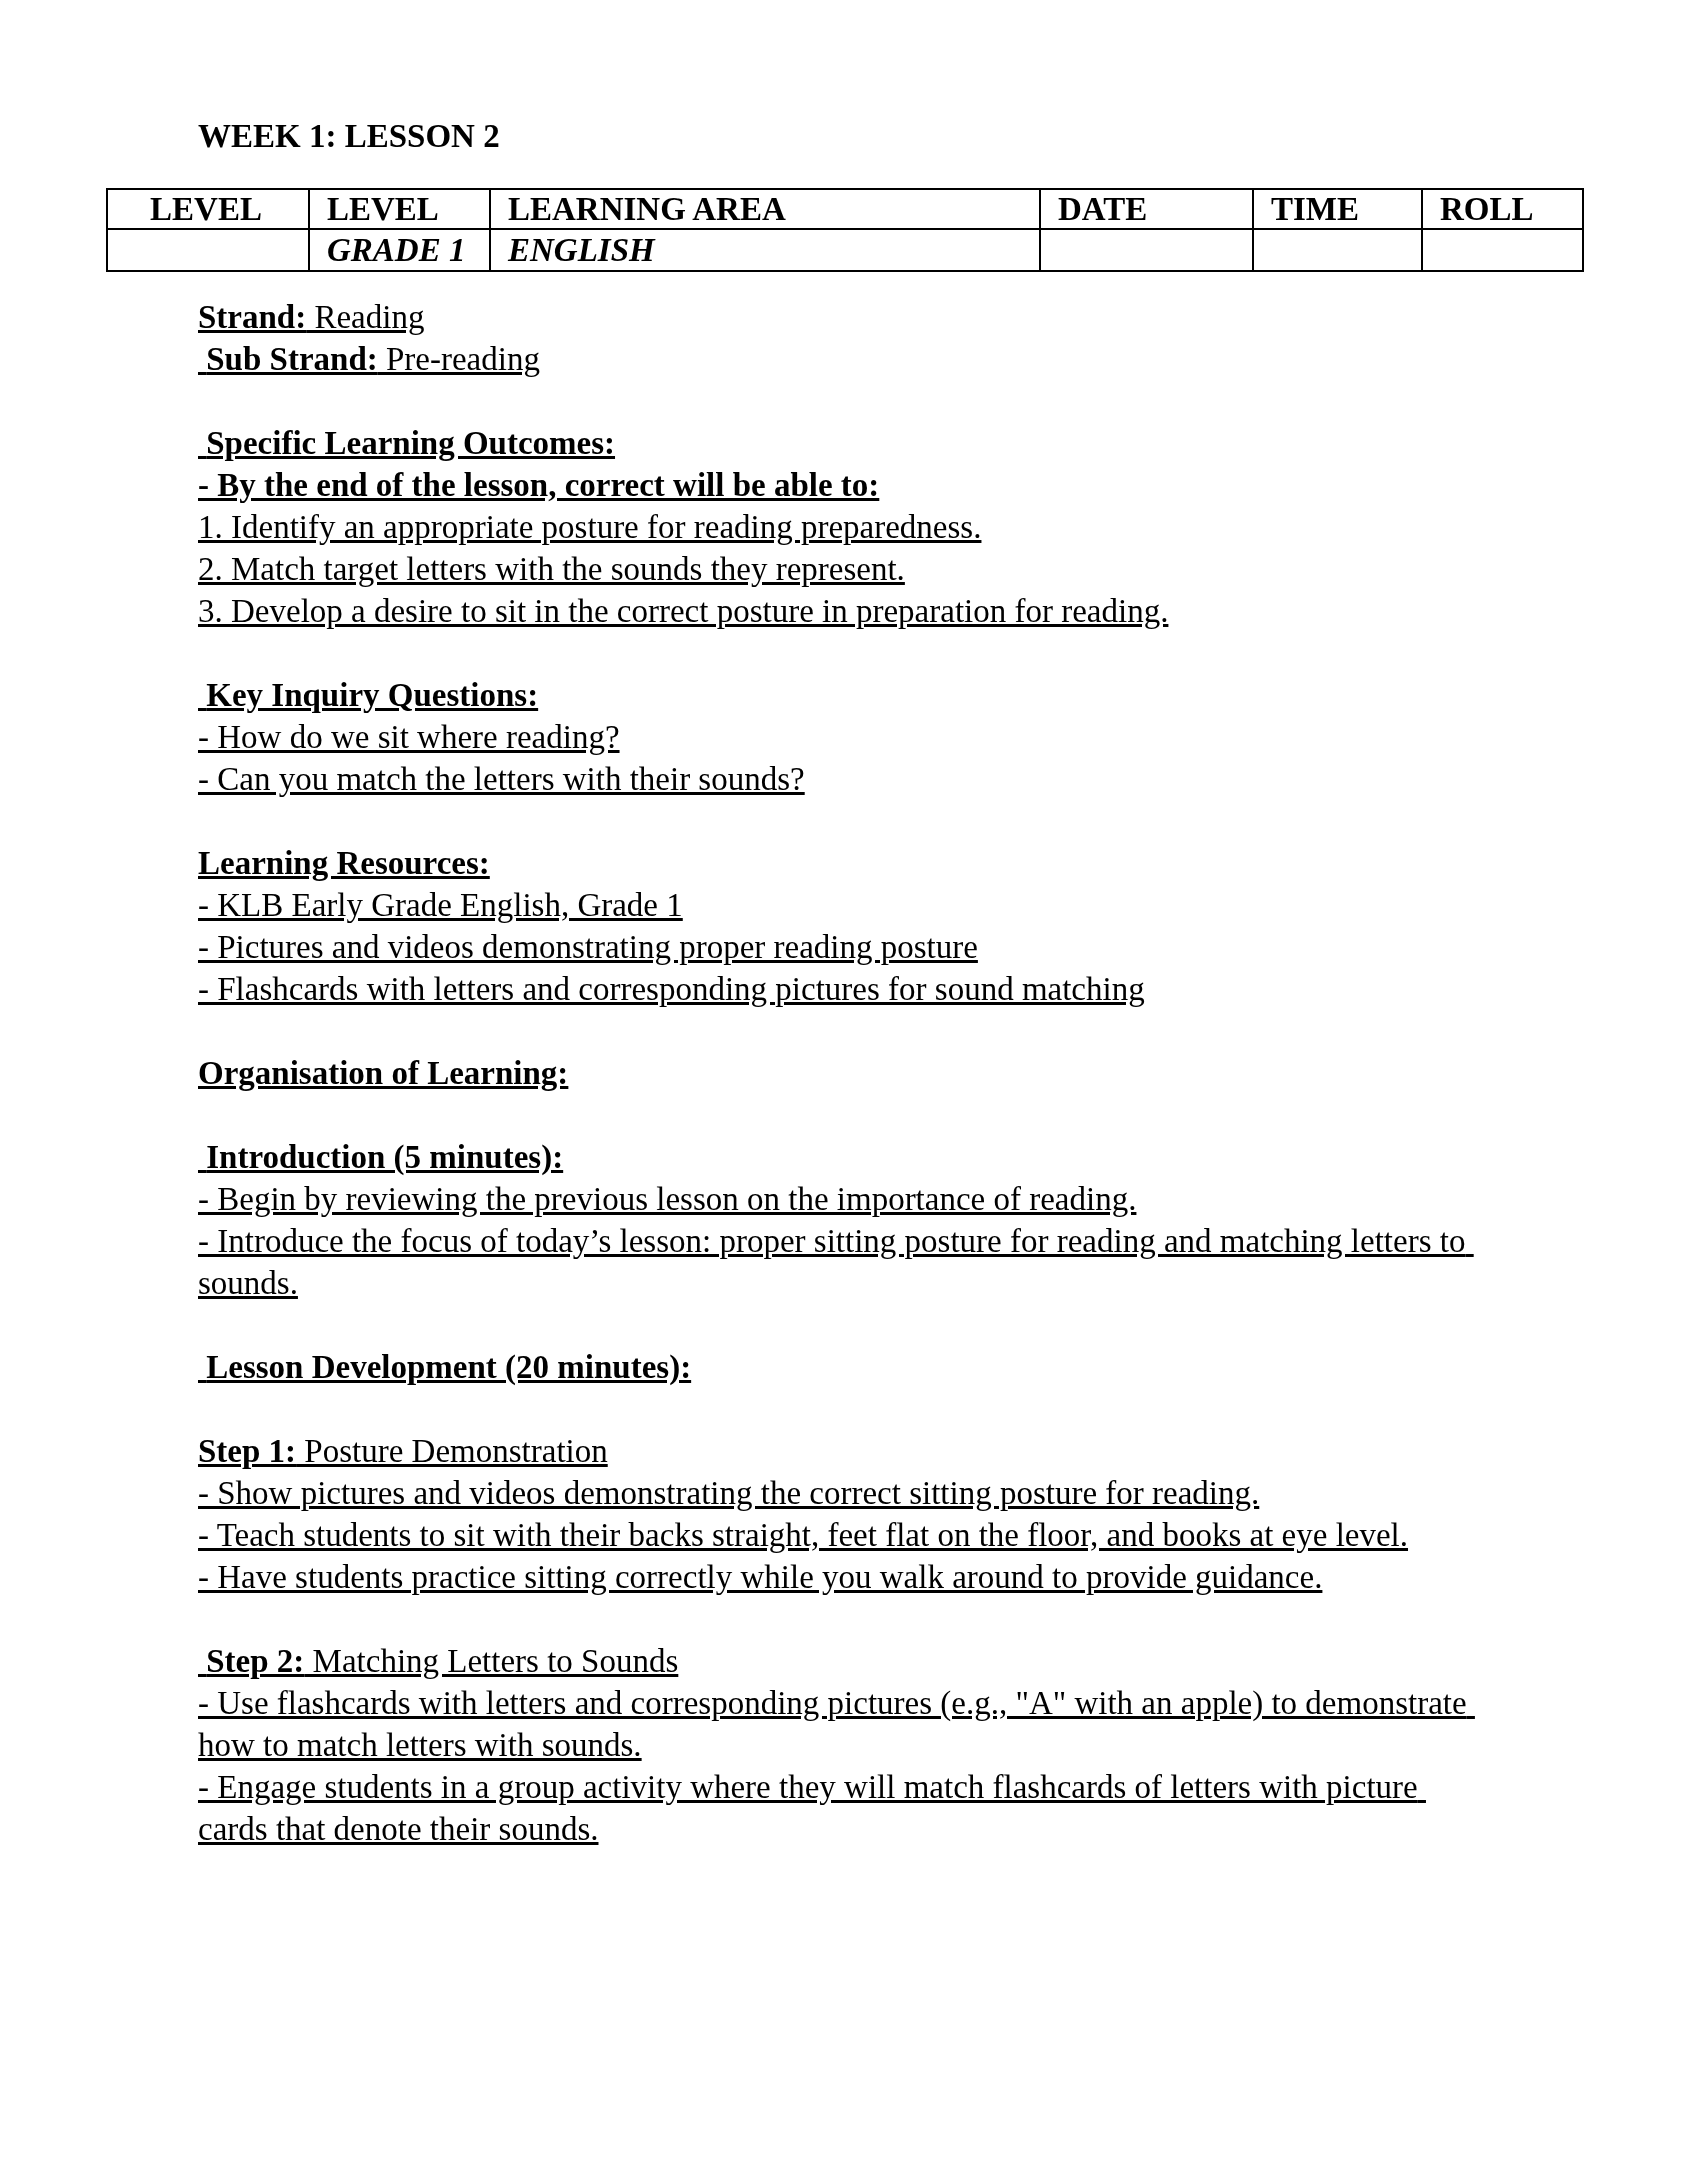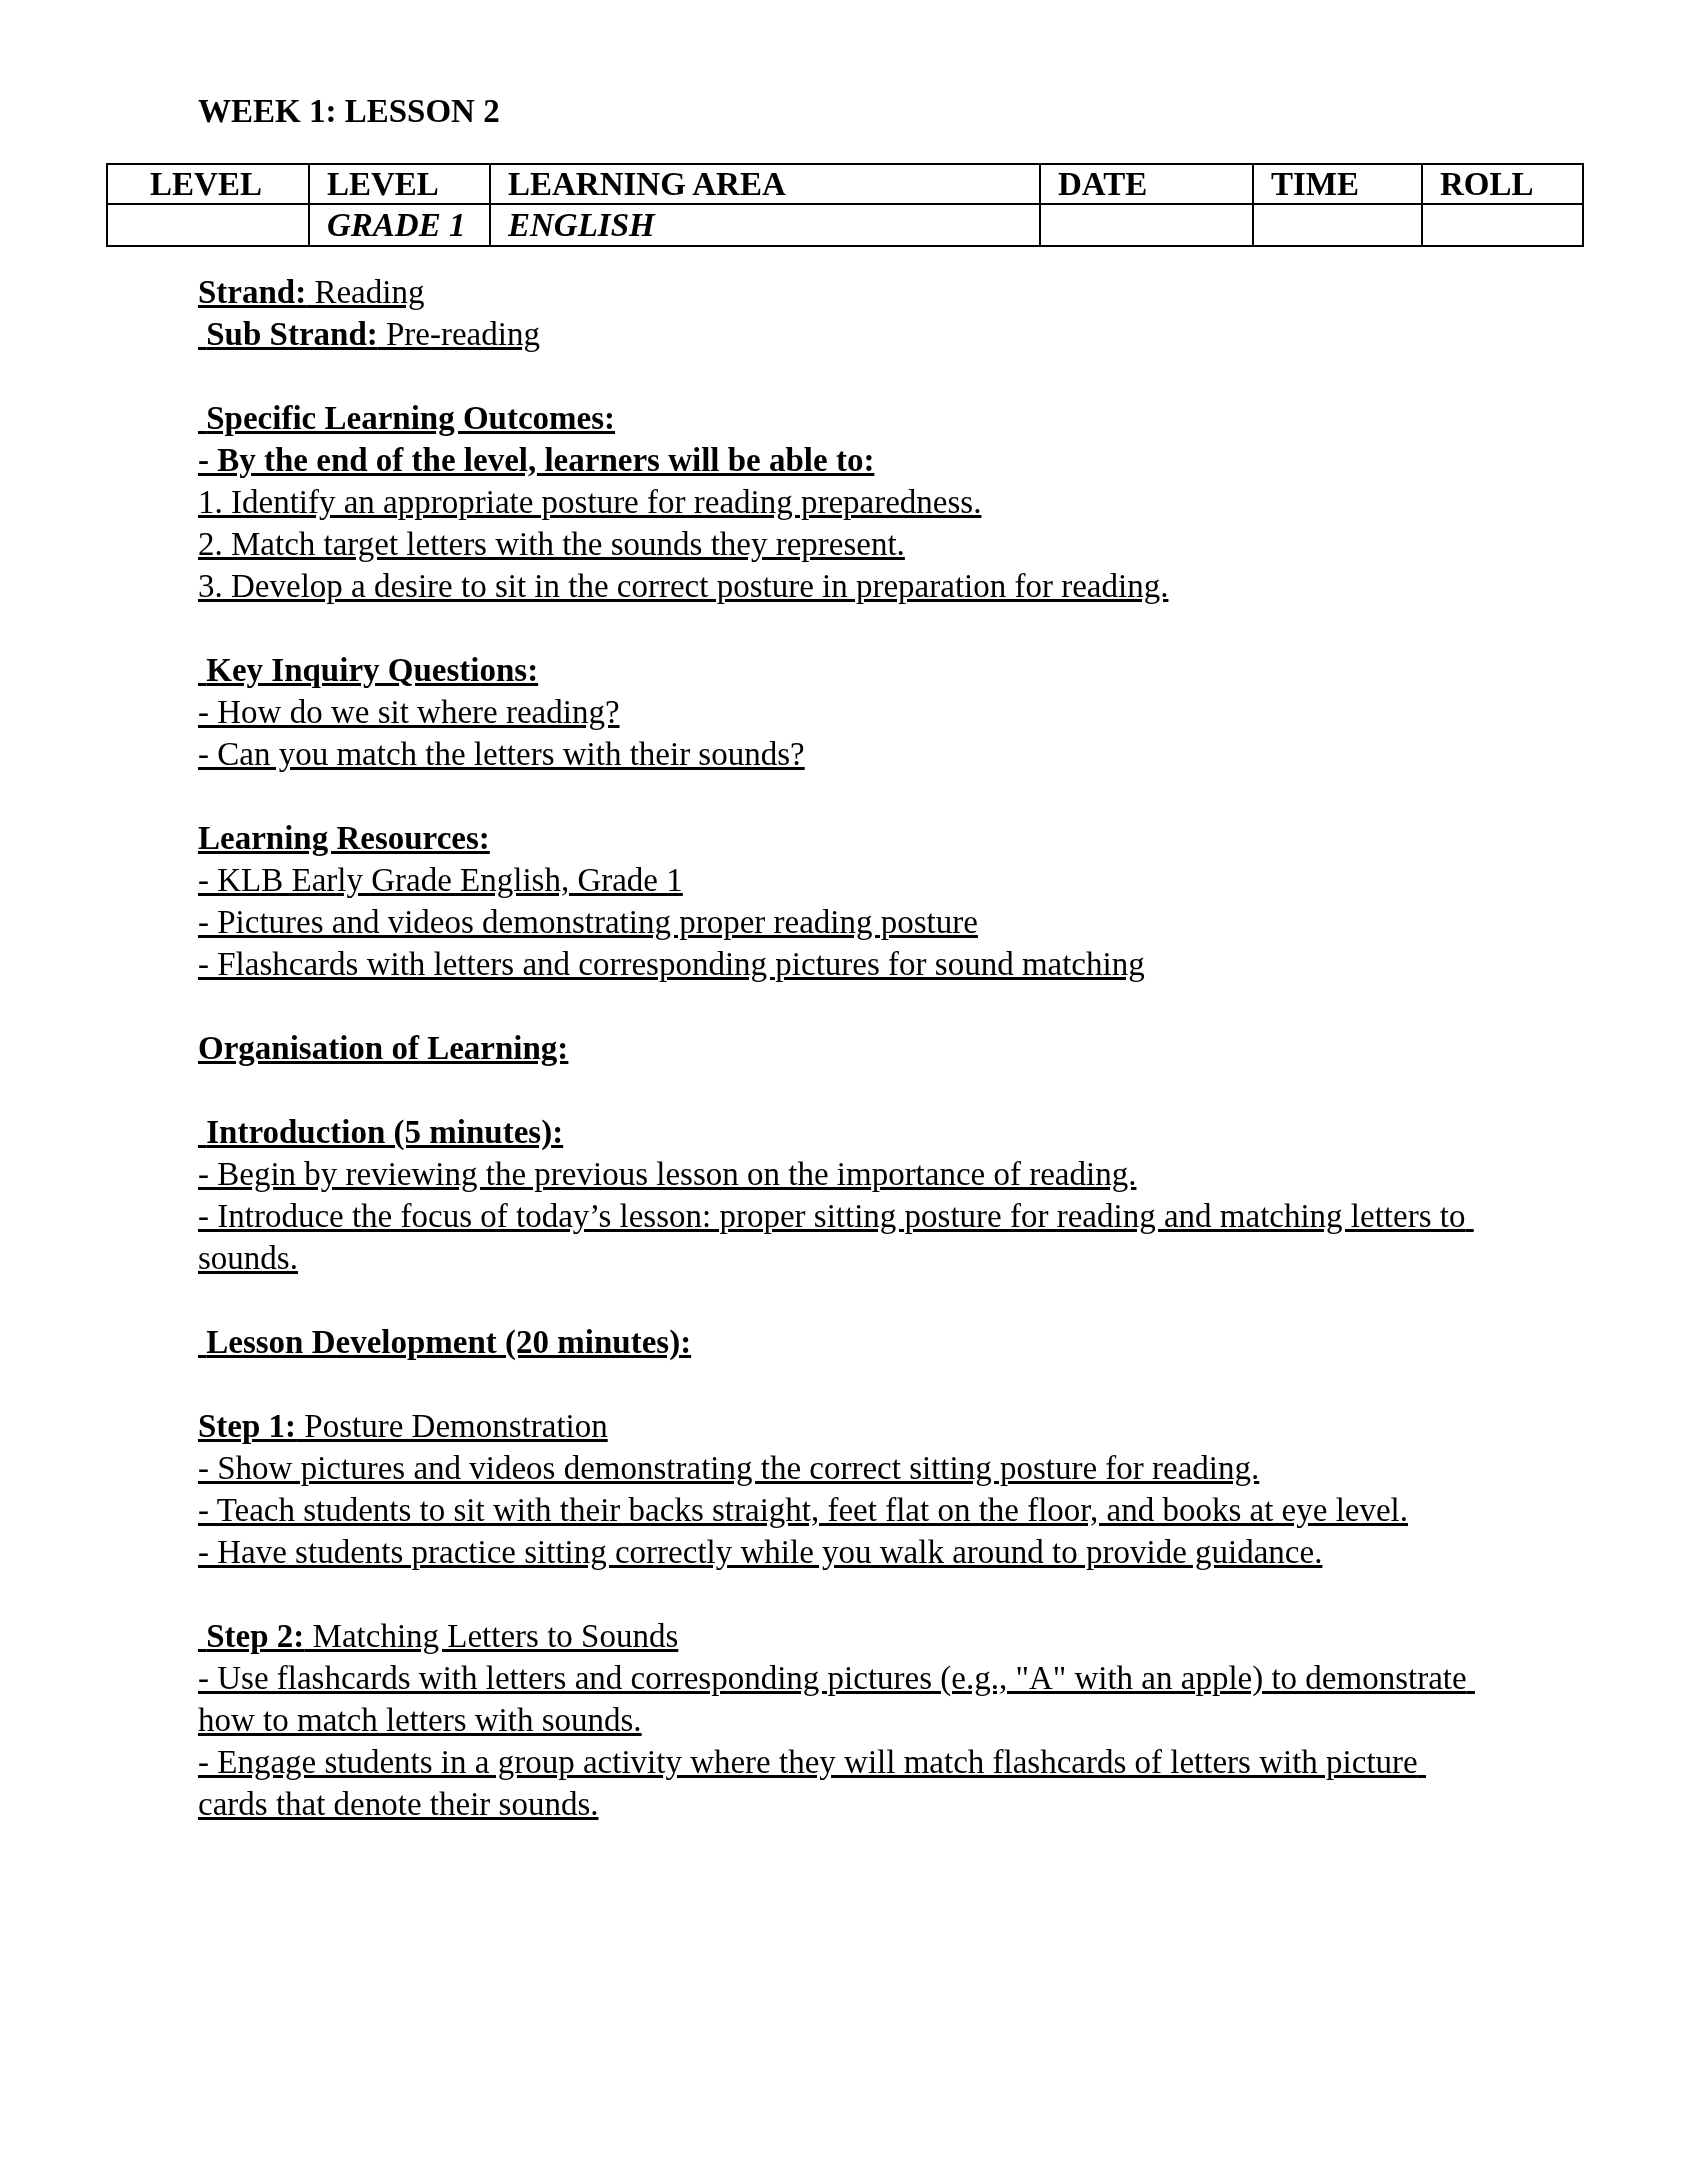--- a/index.html
+++ b/index.html
@@ -5,21 +5,21 @@
   * { margin: 0; padding: 0; box-sizing: border-box; }
   html, body { background: #ffffff; }
   .page {
     position: relative;
     width: 1687px;
     height: 2183px;
     background: #ffffff;
     color: #000000;
     font-family: "Liberation Serif", serif;
     overflow: hidden;
-    padding-top: 90px;
+    padding-top: 115px;
   }
   .title-wrap { margin-left: 198px; }
   .line {
     white-space: pre-wrap;
     font-size: 33px;
     line-height: 42px;
     min-height: 42px;
   }
   .b { font-weight: bold; }
   table.info {
@@ -83,21 +83,21 @@
       <td></td>
     </tr>
   </tbody>
     </table>
 
   <div class="content">
       <div class="line"><span class="b">Strand:</span><span> Reading</span></div>
       <div class="line"><span class="b"> Sub Strand:</span><span> Pre-reading</span></div>
       <div class="line"></div>
       <div class="line"><span class="b"> Specific Learning Outcomes:</span></div>
-      <div class="line"><span class="b">- By the end of the level, learners will be able to:</span></div>
+      <div class="line"><span class="b">- By the end of the lesson, correct will be able to:</span></div>
       <div class="line"><span>1. Identify an appropriate posture for reading preparedness.</span></div>
       <div class="line"><span>2. Match target letters with the sounds they represent.</span></div>
       <div class="line"><span>3. Develop a desire to sit in the correct posture in preparation for reading.</span></div>
       <div class="line"></div>
       <div class="line"><span class="b"> Key Inquiry Questions:</span></div>
       <div class="line"><span>- How do we sit where reading?</span></div>
       <div class="line"><span>- Can you match the letters with their sounds?</span></div>
       <div class="line"></div>
       <div class="line"><span class="b">Learning Resources:</span></div>
       <div class="line"><span>- KLB Early Grade English, Grade 1</span></div>

